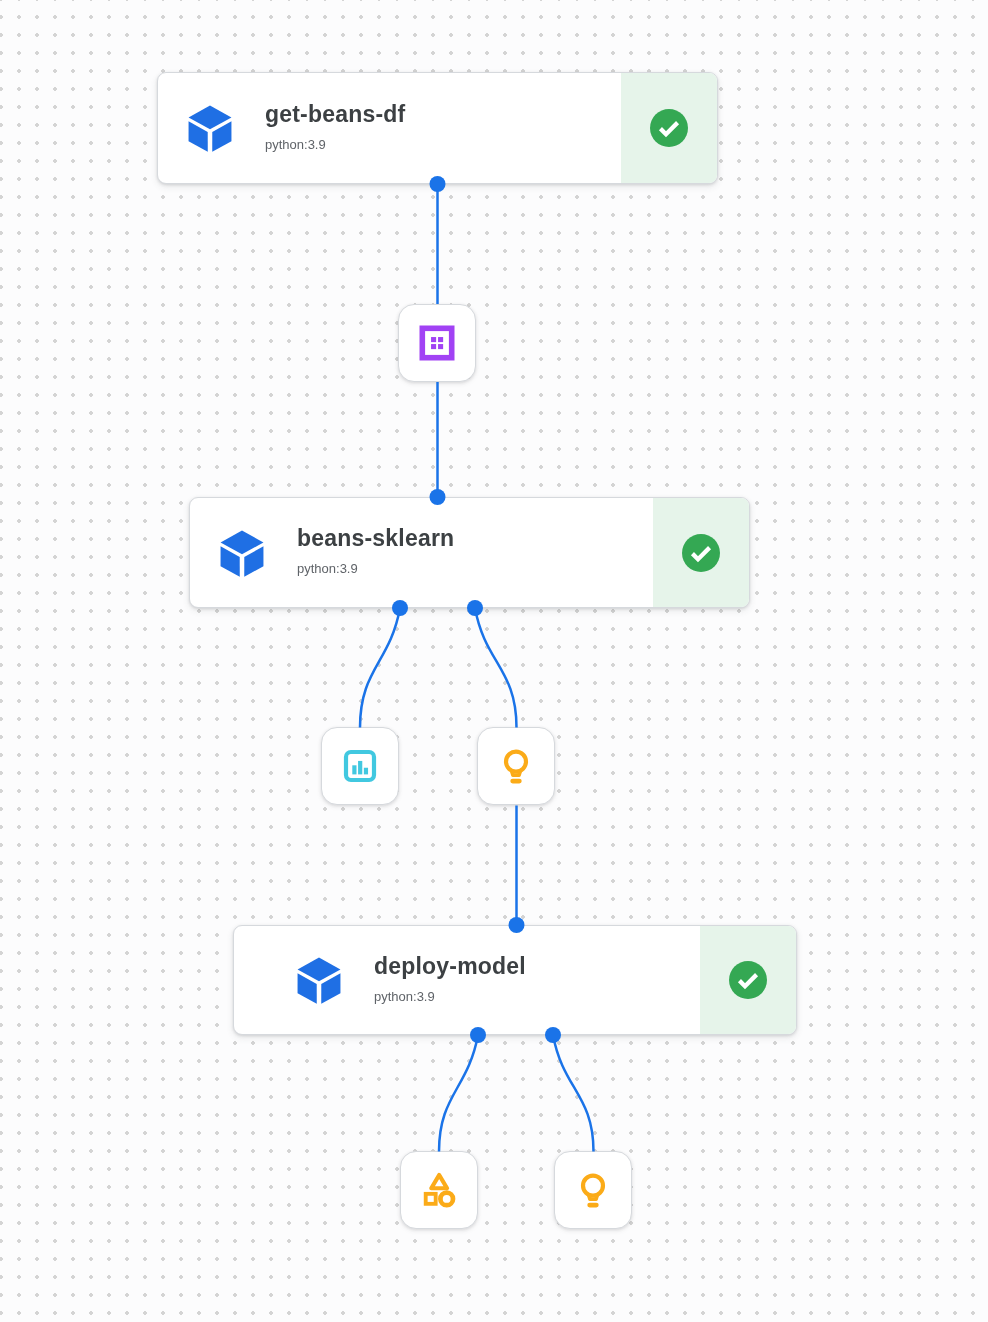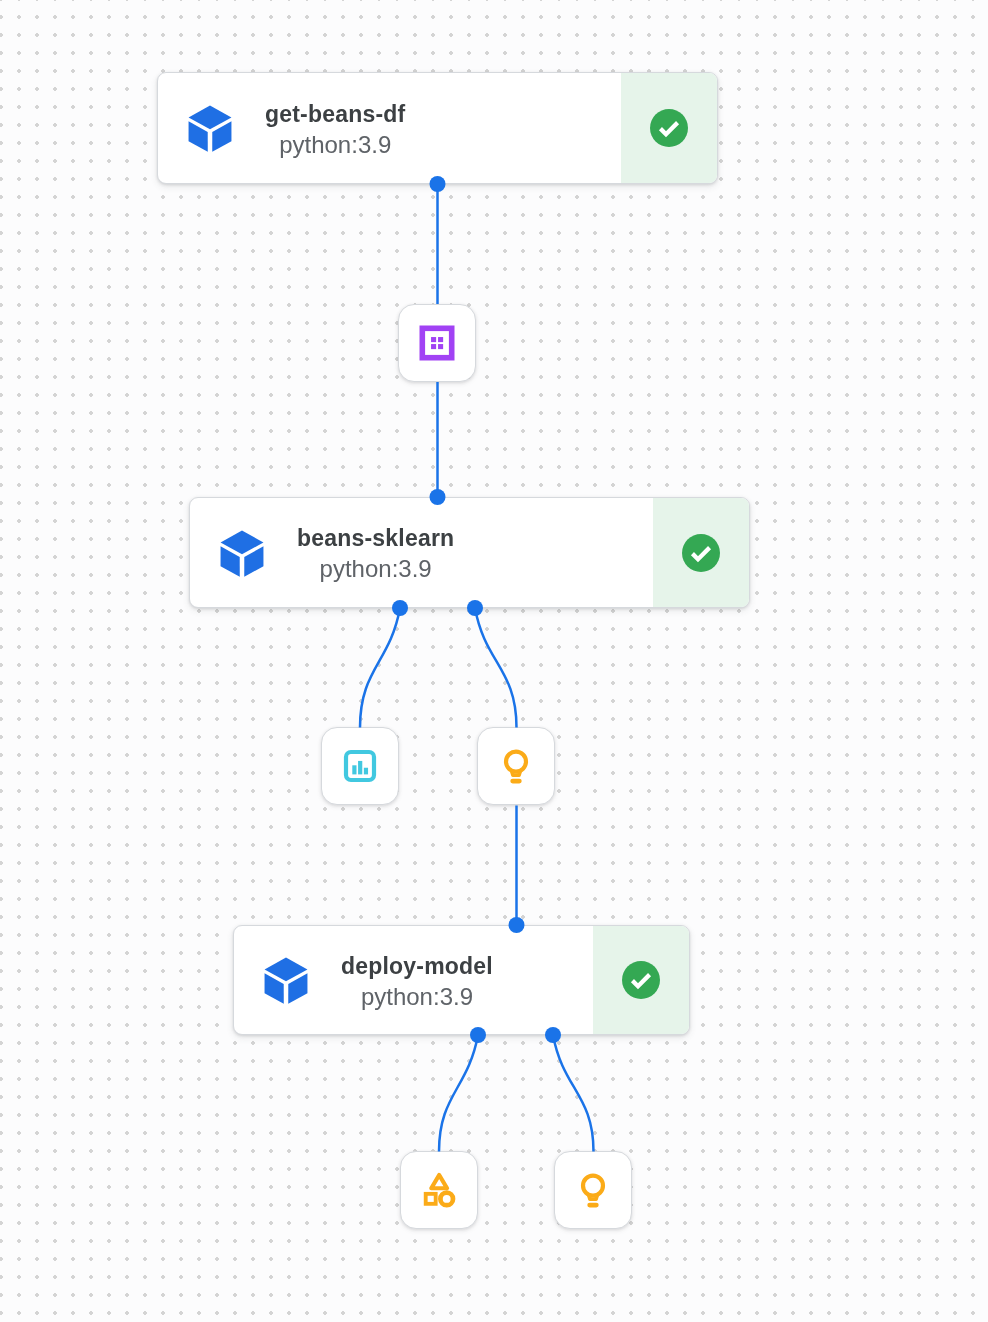--- a/index.html
+++ b/index.html
@@ -22,30 +22,30 @@
   .node {
     position: absolute; display: flex;
     background: #ffffff;
     border: 1px solid var(--card_border, #d6d9dd);
     border-radius: 9px;
     box-shadow: 0 1px 3px rgba(60,64,67,.16), 0 3px 7px rgba(60,64,67,.10);
     z-index: 2; cursor: pointer;
   }
   .node-body {
     flex: 1; display: flex; align-items: center;
-    padding-left: 26px; gap: 29px; min-width: 0; text-align: center;
+    padding-left: 26px; gap: 29px; min-width: 0;
   }
   .cube-icon svg { width: 52px; height: 52px; display: block; }
   .node-title {
     font-size: 23px; font-weight: 700;
     color: var(--title_text, #3c4043); letter-spacing: .2px;
     line-height: 29px;
   }
   .node-subtitle {
-    font-size: 24px; color: var(--subtitle_text, #5f6368);
+    font-size: 13px; color: var(--subtitle_text, #5f6368);
     line-height: 25px; margin-top: 3px;
   }
   .node-status {
     width: 96px; align-self: stretch;
     background: var(--success_bg, #e6f4ea);
     border-radius: 0 8px 8px 0;
     display: flex; align-items: center; justify-content: center;
   }
   .check-icon svg { width: 38px; height: 38px; display: block; }
   .artifact {
@@ -153,21 +153,21 @@
 <div class="artifact" style="left:477px;top:727px;">
   <span>
     <svg viewBox="0 0 24 24">
       <circle cx="12" cy="9.5" r="5.7" fill="none" stroke="var(--model_yellow,#fbab18)" stroke-width="2.4"></circle>
       <path d="M9.4 14.2 L10.3 17.2 L13.7 17.2 L14.6 14.2" fill="none" stroke="var(--model_yellow,#fbab18)" stroke-width="2.2" stroke-linejoin="round"></path>
       <line x1="10.1" y1="20.6" x2="13.9" y2="20.6" stroke="var(--model_yellow,#fbab18)" stroke-width="2.7" stroke-linecap="round"></line>
     </svg>
   </span>
 </div>
 
-<div class="node" style="left:233px;top:925px;width:457px;height:110px;">
+<div class="node" style="left:233px;top:925px;width:564px;height:110px;padding-left:33px;">
   <div class="node-body">
     <span class="cube-icon">
       <svg viewBox="0 0 24 24">
         <polygon points="12,1.6 21.9,7.1 12,12.6 2.1,7.1" fill="var(--cube_blue,#1f6fe4)"></polygon>
         <polygon points="2.1,8.9 10.95,13.8 10.95,23 2.1,18.1" fill="var(--cube_blue,#1f6fe4)"></polygon>
         <polygon points="21.9,8.9 13.05,13.8 13.05,23 21.9,18.1" fill="var(--cube_blue,#1f6fe4)"></polygon>
       </svg>
     </span>
     <div class="node-text">
       <div class="node-title">deploy-model</div>

